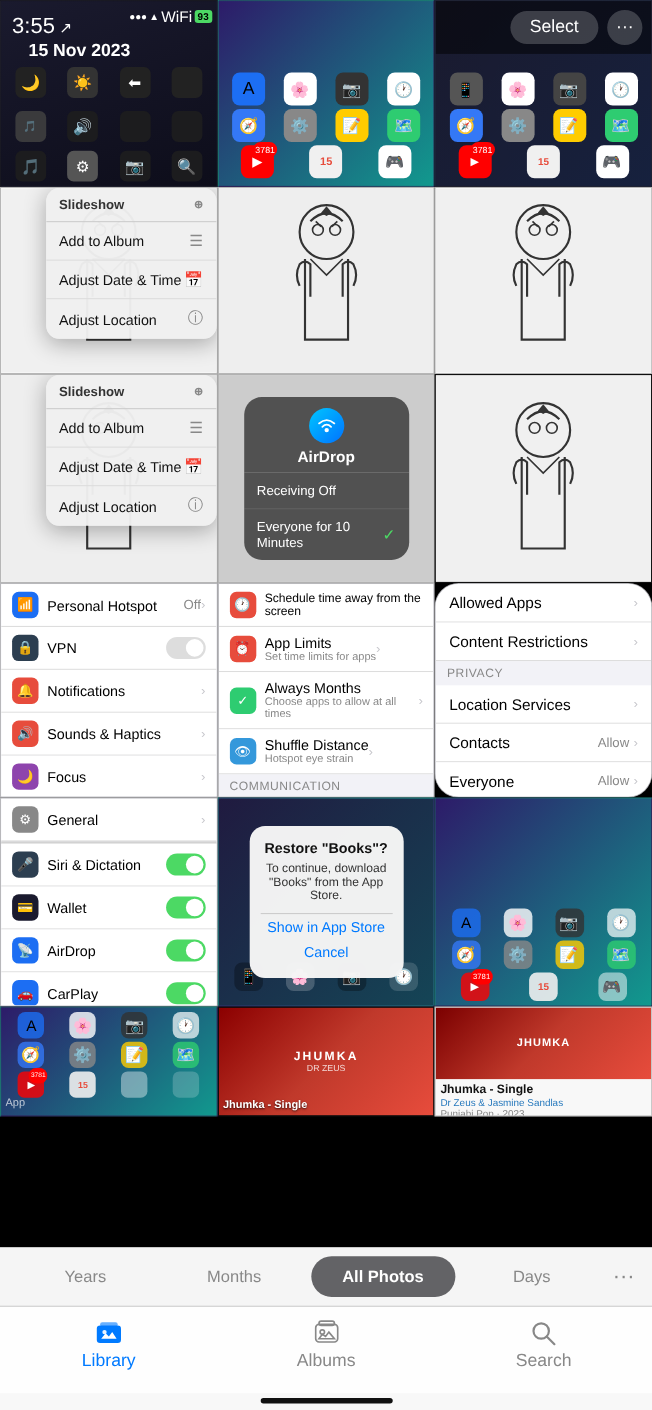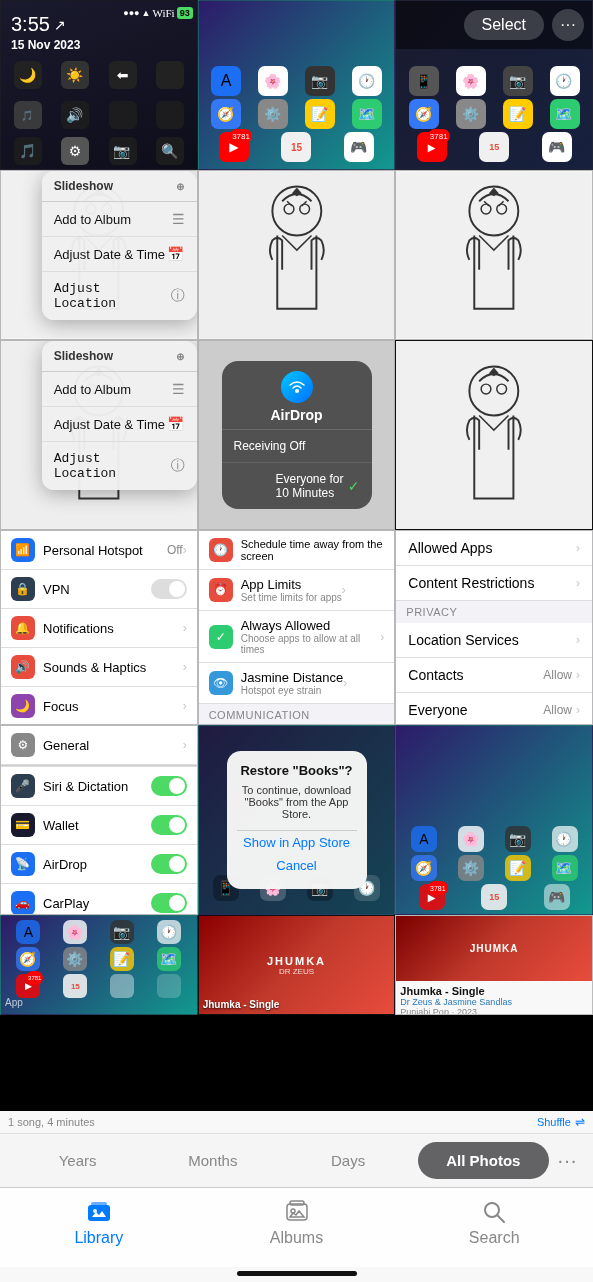--- a/index.html
+++ b/index.html
@@ -67,24 +67,25 @@
     .time-text {
       font-size: 20px;
       font-weight: 300;
       color: white;
     }
     .arrow-icon {
       color: white;
       font-size: 14px;
     }
     .date-text {
-      font-size: 12px;
+      font-size: 16px;
       font-weight: 600;
       color: white;
       margin-top: 2px;
+      margin-left: 15px;
     }
 
     .mini-app {
       width: 28px;
       height: 28px;
       border-radius: 6px;
       display: flex;
       align-items: center;
       justify-content: center;
       font-size: 14px;
@@ -174,21 +175,20 @@
       font-size: 13px;
       color: #111;
       border-bottom: 0.5px solid #ddd;
       display: flex;
       justify-content: space-between;
       align-items: center;
     }
 
     .dropdown-item:last-child {
       border-bottom: none;
-      font-family: Liberation Mono, monospace;
     }
 
     
     .r3 { height: 190px; }
 
     
     .c3-1 {
       background: #f0f0f0;
     }
 
@@ -239,21 +239,20 @@
       color: white;
       font-size: 12px;
       border-bottom: 0.5px solid rgba(255,255,255,0.1);
       display: flex;
       justify-content: space-between;
       align-items: center;
     }
 
     .airdrop-option:last-child {
       border-bottom: none;
-      margin-left: 42px;
     }
 
     .checkmark {
       color: #4cd964;
       font-size: 14px;
     }
 
     
     .r4 { height: 195px; }
 
@@ -282,20 +281,21 @@
     }
 
     
     .screentime-cell {
       background: #f2f2f7;
     }
 
     
     .allowed-cell {
       background: #f2f2f7;
+      border-radius: 22px;
     }
 
     
     .r5 { height: 190px; }
 
     .home-screen-cell {
       background: linear-gradient(135deg, #2d1b69 0%, #11998e 100%);
     }
 
     .restore-dialog {
@@ -561,21 +561,21 @@
         <div style="position:absolute;bottom:4px;left:4px;right:4px;display:grid;grid-template-columns:repeat(4,1fr);gap:2px;">
           <div class="mini-app" style="background:#1c1c1e;border-radius:6px;">🎵</div>
           <div class="mini-app" style="background:#555;border-radius:6px;">⚙</div>
           <div class="mini-app" style="background:#1c1c1e;border-radius:6px;">📷</div>
           <div class="mini-app" style="background:#1c1c1e;border-radius:6px;">🔍</div>
         </div>
 
         <div style="position:absolute;top:6px;right:4px;display:flex;align-items:center;gap:2px;">
           <span style="color:white;font-size:9px;">●●●</span>
           <span style="color:white;font-size:9px;">▲</span>
-          <span style="color:white;font-size:11px;font-family:Liberation Serif, serif;">WiFi</span>
+          <span style="color:white;font-size:14px;">WiFi</span>
           <span style="background:#4cd964;color:black;font-size:9px;border-radius:3px;padding:1px 3px;font-weight:700;">93</span>
         </div>
       </div>
 
       <div class="cell c1-2">
 
         <div class="home-apps">
           <div class="app-row">
             <div class="app-icon" style="background:#1c6ef3;">
               <span style="font-size:16px;">A</span>
@@ -850,29 +850,29 @@
             <div class="st-icon" style="background:#e74c3c;">⏰</div>
             <div>
               <div class="st-label">App Limits</div>
               <div class="st-sublabel">Set time limits for apps</div>
             </div>
             <span class="chevron">›</span>
           </div>
           <div class="st-item">
             <div class="st-icon" style="background:#2ecc71;">✓</div>
             <div>
-              <div class="st-label">Always Allowed</div>
+              <div class="st-label">Always Months</div>
               <div class="st-sublabel">Choose apps to allow at all times</div>
             </div>
             <span class="chevron">›</span>
           </div>
           <div class="st-item">
             <div class="st-icon" style="background:#3498db;">👁</div>
             <div>
-              <div class="st-label">Jasmine Distance</div>
+              <div class="st-label">Shuffle Distance</div>
               <div class="st-sublabel">Hotspot eye strain</div>
             </div>
             <span class="chevron">›</span>
           </div>
           <div class="section-header">COMMUNICATION</div>
 
         </div>
       </div>
 
       <div class="cell allowed-cell">
@@ -1051,33 +1051,26 @@
             <div style="font-size:9px;color:#888;">Punjabi Pop · 2023</div>
           </div>
         </div>
       </div>
     </div>
 
   </div>
 
   <div class="bottom-area">
 
-    <div style="background:#f8f8f8;padding:4px 8px;display:flex;justify-content:space-between;align-items:center;border-bottom:0.5px solid #e0e0e0;">
-      <span style="font-size:11px;color:#888;">1 song, 4 minutes</span>
-      <div style="display:flex;align-items:center;gap:4px;">
-        <span style="font-size:11px;color:#007aff;">Shuffle</span>
-        <span style="font-size:12px;color:#007aff;">⇌</span>
-      </div>
-    </div>
 
     <div class="tab-selector">
       <div class="tab-pill">Years</div>
       <div class="tab-pill">Months</div>
+      <div class="tab-pill active">All Photos</div>
       <div class="tab-pill">Days</div>
-      <div class="tab-pill active">All Photos</div>
       <div class="tab-more">···</div>
     </div>
 
     <div class="bottom-nav">
       <div class="nav-item">
         <div class="nav-icon">
 
           <svg width="28" height="28" viewBox="0 0 28 28">
             <rect x="3" y="7" width="22" height="16" rx="3" fill="#007aff"></rect>
             <rect x="6" y="4" width="16" height="4" rx="2" fill="#007aff" opacity="0.6"></rect>

